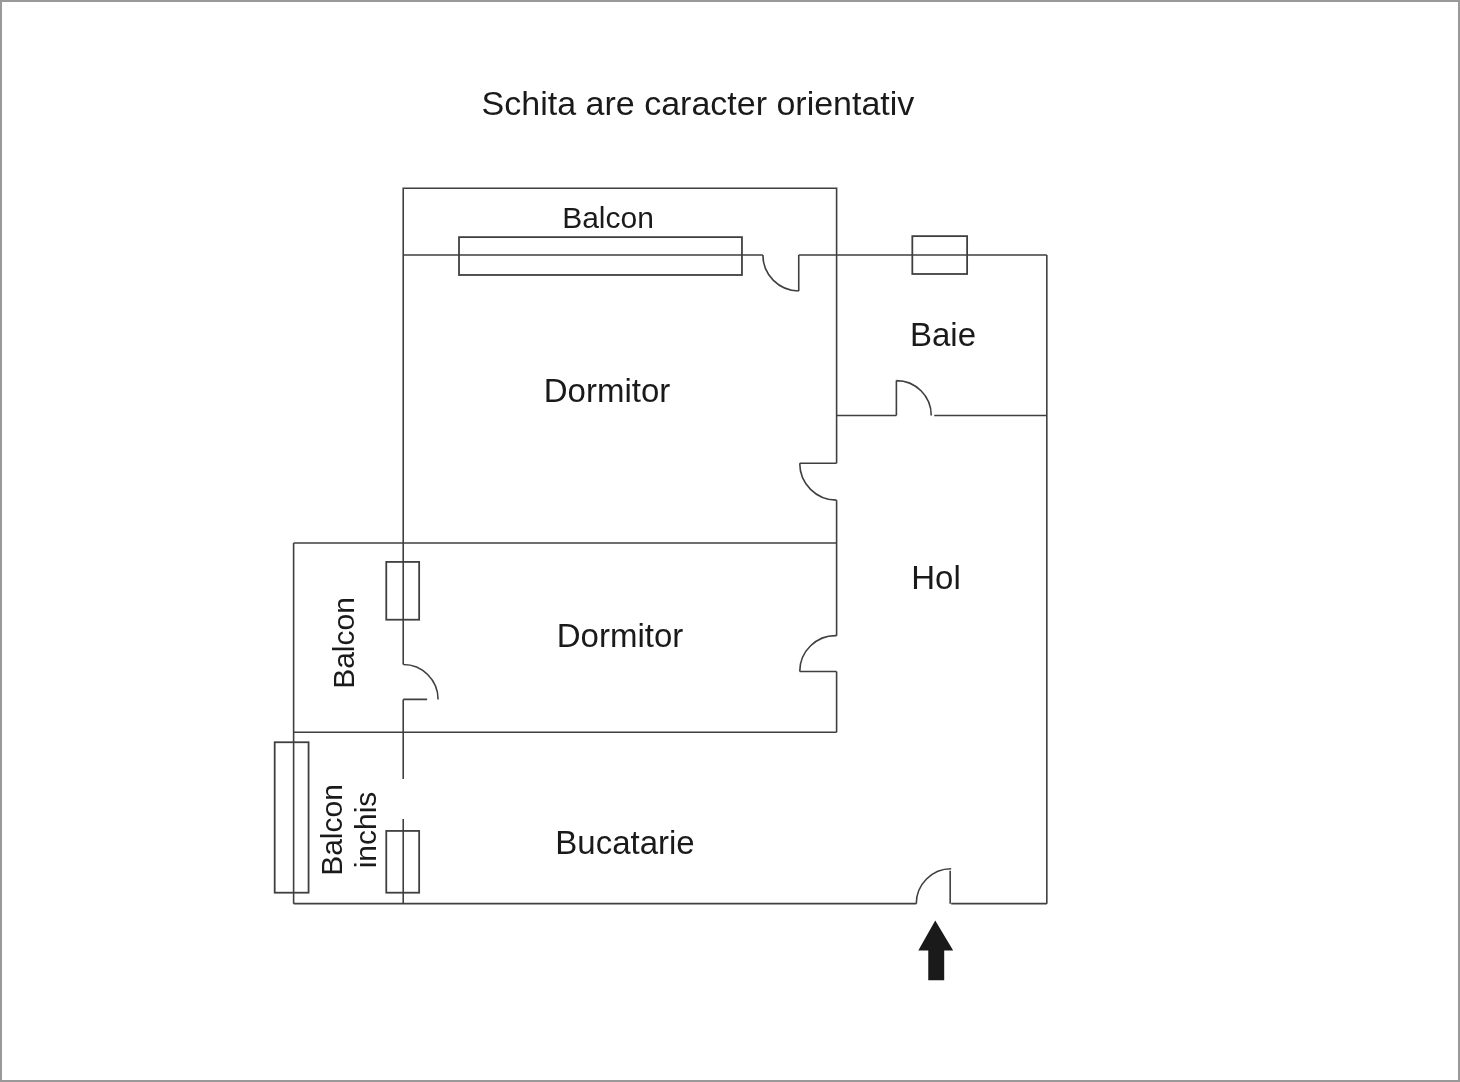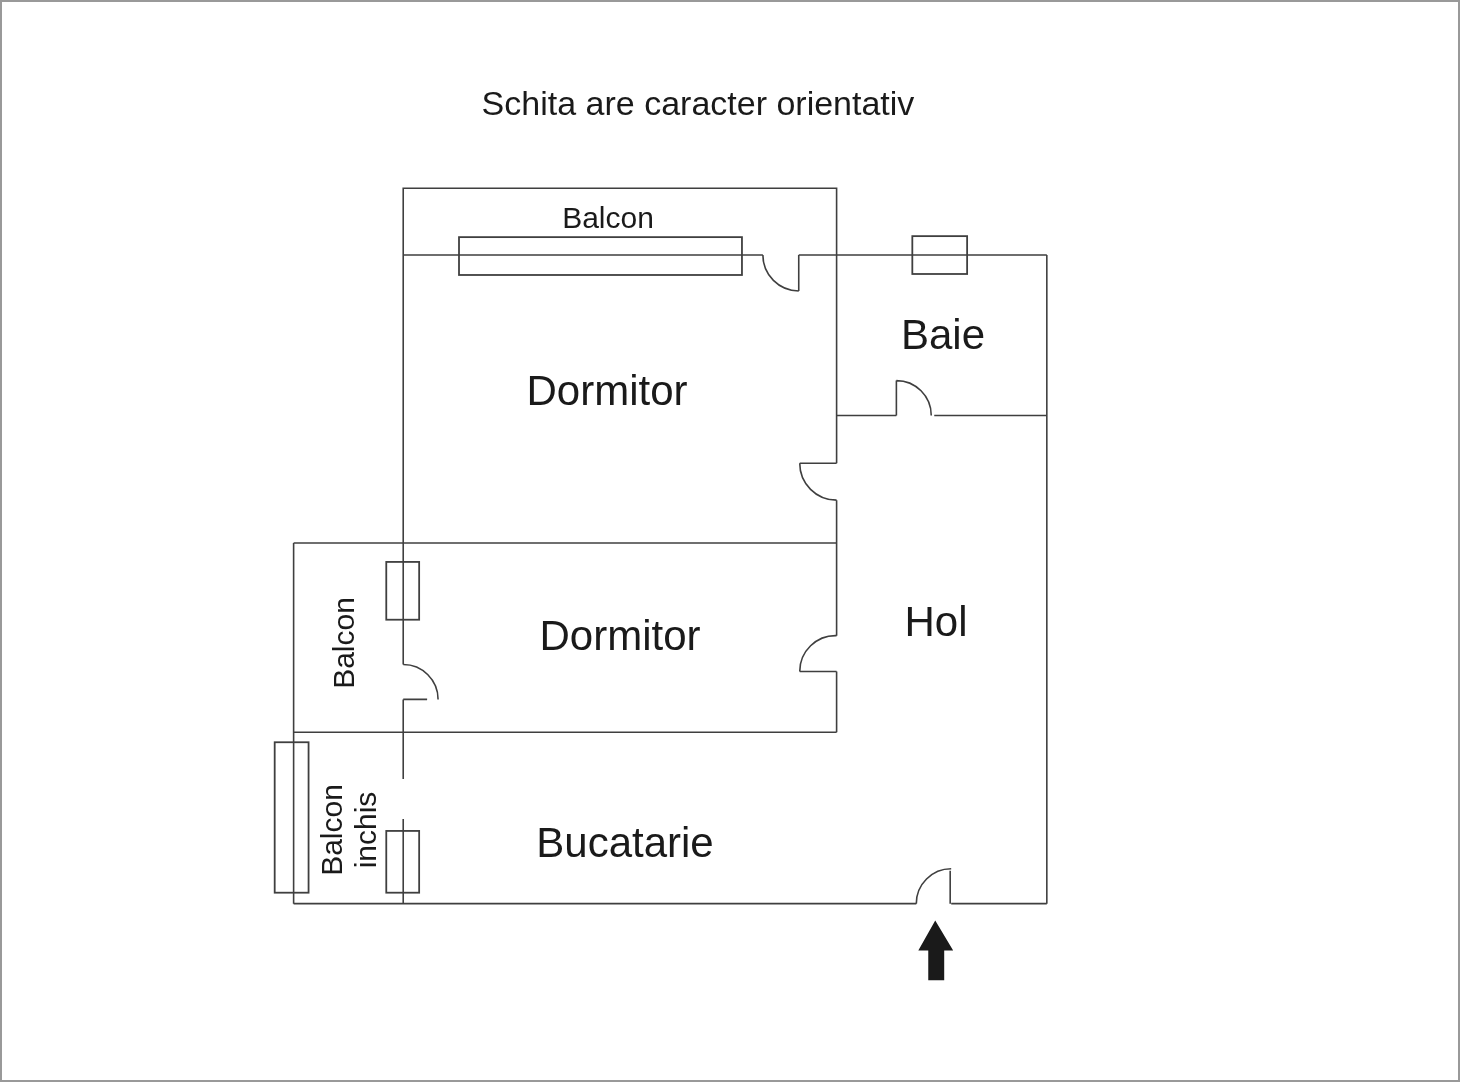--- a/index.html
+++ b/index.html
@@ -27,21 +27,21 @@
   .label{
     position:absolute;
     transform:translate(-50%,-50%);
     white-space:pre-line;
     text-align:center;
     line-height:1.12;
     color:var(--color-text);
   }
   .label.rot{transform:translate(-50%,-50%) rotate(-90deg);}
   .title{font-size:34px;}
-  .room{font-size:42px;}
+  .room{font-size:33px;}
   .room-sm{font-size:30px;}
 </style>
 </head>
 <body>
 
 <div class="canvas">
 
   <svg class="plan-svg" viewBox="0 0 1460 1082" aria-hidden="true">
 
     <g>
@@ -78,21 +78,21 @@
   </svg>
 
   <div class="label title" style="left:696px;top:101px;">Schita are caracter orientativ</div>
 
   <div class="label room-sm" style="left:606px;top:216px;">Balcon</div>
 
   <div class="label room" style="left:605px;top:389px;">Dormitor</div>
 
   <div class="label room" style="left:941px;top:333px;">Baie</div>
 
-  <div class="label room" style="left:934px;top:620px;">Hol</div>
+  <div class="label room" style="left:934px;top:576px;">Hol</div>
 
   <div class="label room" style="left:618px;top:634px;">Dormitor</div>
 
   <div class="label room-sm rot" style="left:342px;top:641px;">Balcon</div>
 
   <div class="label room-sm rot" style="left:347px;top:828px;">Balcon
 inchis</div>
 
   <div class="label room" style="left:623px;top:813px;margin-top:28px;">Bucatarie</div>
 

